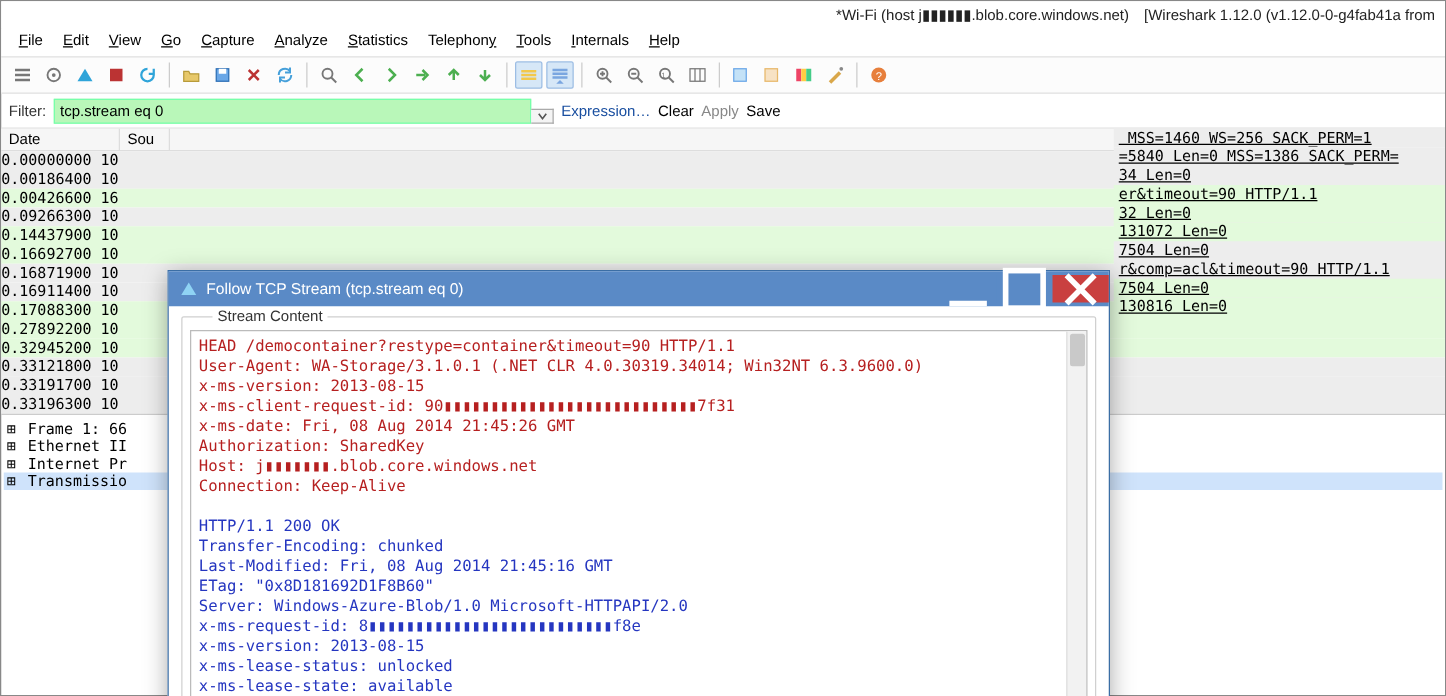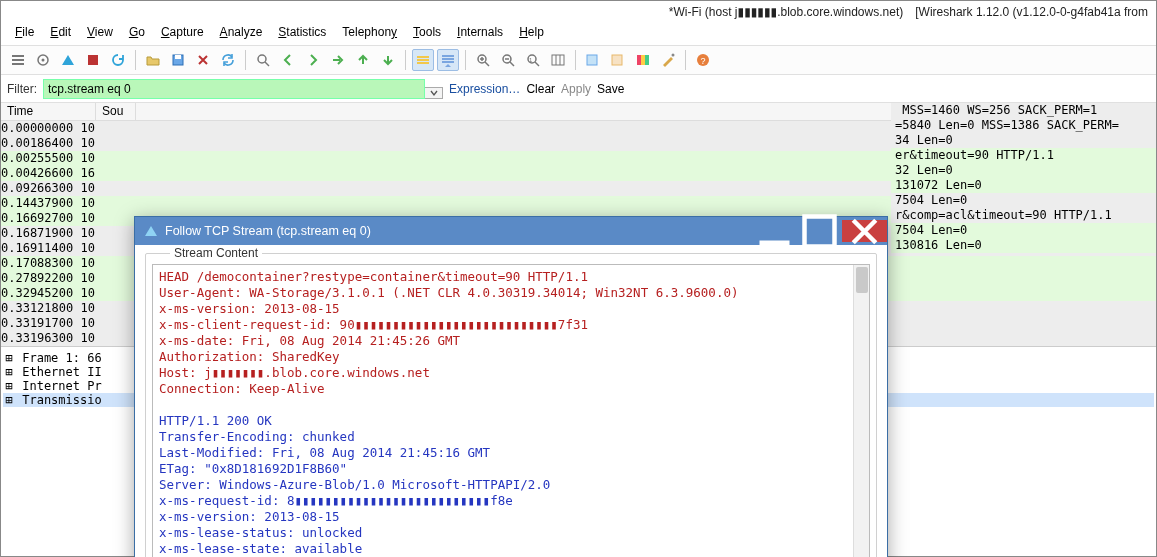--- a/index.html
+++ b/index.html
@@ -42,21 +42,21 @@
   .modal .mtitle .wbtn svg * { stroke:#fff; stroke-width:1.2; fill:none; }
   .modal .group { margin:8px 10px 0 10px; border:1px solid #d0d0d0; border-radius:2px; position:relative; flex:1; display:flex; flex-direction:column; min-height:0; }
   .modal .group .gtitle { position:absolute; top:-8px; left:24px; background:#fff; padding:0 4px; font-size:12px; color:#333; }
   .modal .stream { margin:10px 6px 6px 6px; border:1px solid #bbb; flex:1; overflow:hidden; position:relative; font-family:"Lucida Console","DejaVu Sans Mono",monospace; font-size:12.5px; line-height:16px; }
   .modal .stream .sb { position:absolute; right:0; top:0; bottom:0; width:16px; background:#f2f2f2; border-left:1px solid #ddd; }
   .modal .stream .sb .thumb { background:#c9c9c9; width:12px; margin:2px auto; height:26px; border-radius:2px; }
   .modal .stream pre { margin:0; padding:4px 18px 4px 6px; white-space:pre-wrap; word-break:break-all; }
   .req1 { color:#b62020; }
   .res1 { color:#2536c0; }
   .info-right { position:absolute; left:890px; right:0; top:0; bottom:0; font-family:"Lucida Console","DejaVu Sans Mono",monospace; font-size:12px; line-height:15px; }
-  .info-right .line { padding:0 4px; white-space:pre; }
+  .info-right .line { padding:0 4px; white-space:pre;text-decoration:underline; }
   
   .tb-btn svg { width:16px; height:16px; }
 </style>
 </head>
 <body>
 
 <div class="window">
 
   <div class="titlebar">
     <span class="spacer"></span>
@@ -250,28 +250,27 @@
         </div>
     </div>
     <span class="link">Expression…</span>
     <span>Clear</span>
     <span class="dim">Apply</span>
     <span>Save</span>
   </div>
 
   <div class="content">
     <div class="hdr-row">
-      <span style="width:95px">Time</span>
+      <span style="width:95px">Date</span>
       <span style="width:40px">Sou</span>
     </div>
 
     <div class="packets" id="packets-left">
         <div class="row bg-gray">0.00000000 10</div>
         <div class="row bg-gray">0.00186400 10</div>
-        <div class="row bg-green">0.00255500 10</div>
         <div class="row bg-green">0.00426600 16</div>
         <div class="row bg-gray">0.09266300 10</div>
         <div class="row bg-green">0.14437900 10</div>
         <div class="row bg-green">0.16692700 10</div>
         <div class="row bg-gray">0.16871900 10</div>
         <div class="row bg-gray">0.16911400 10</div>
         <div class="row bg-green">0.17088300 10</div>
         <div class="row bg-green">0.27892200 10</div>
         <div class="row bg-green">0.32945200 10</div>
         <div class="row bg-gray">0.33121800 10</div>

